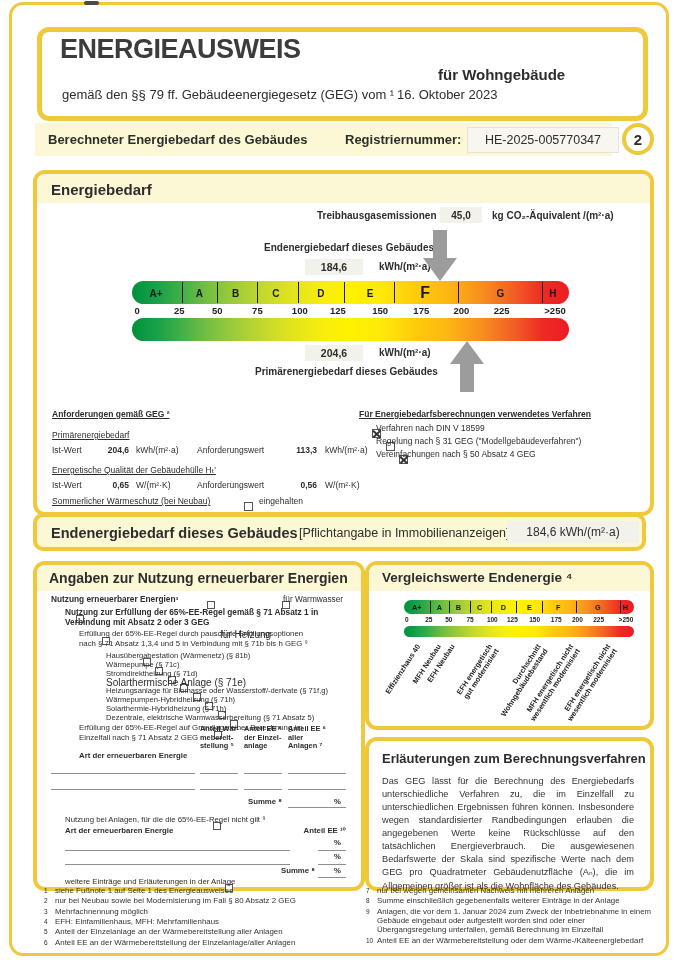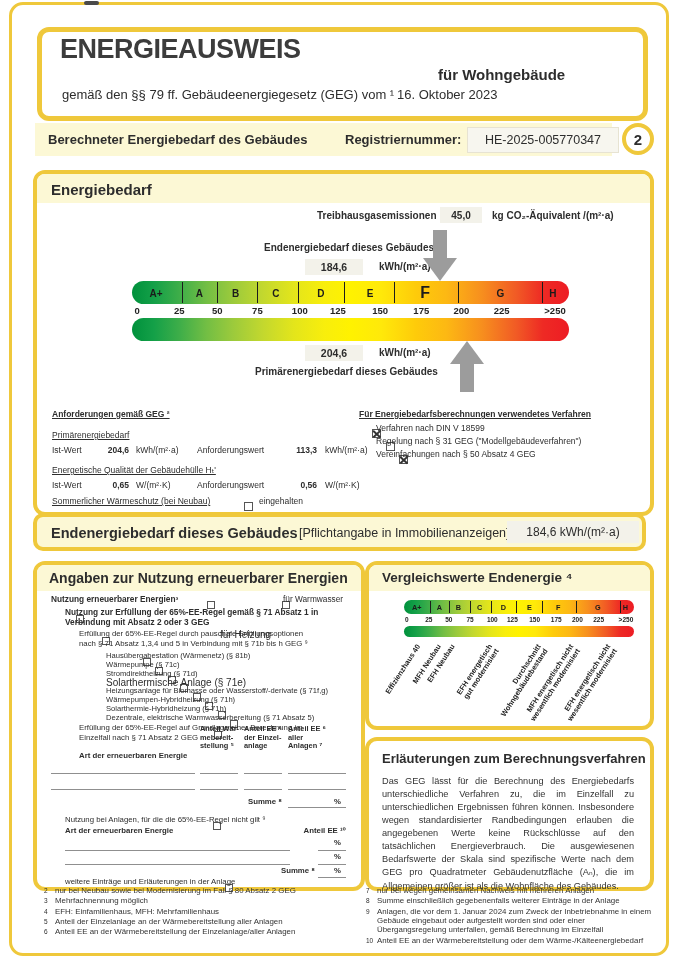--- a/index.html
+++ b/index.html
@@ -314,20 +314,24 @@
       </div>
   </div>
 
   <div class="abs box" style="left:365px;top:737px;width:281px;height:146px;">
     <div class="abs b" style="left:13px;top:10px;font-size:13px;">Erläuterungen zum Berechnungsverfahren</div>
     <div class="abs" style="left:13px;top:34px;width:252px;font-size:9.2px;line-height:1.42;text-align:justify;color:#333;">Das GEG lässt für die Berechnung des Energiebedarfs unterschiedliche Verfahren zu, die im Einzelfall zu unterschiedlichen Ergebnissen führen können. Insbesondere wegen standardisierter Randbedingungen erlauben die angegebenen Werte keine Rückschlüsse auf den tatsächlichen Energieverbrauch. Die ausgewiesenen Bedarfswerte der Skala sind spezifische Werte nach dem GEG pro Quadratmeter Gebäudenutzfläche (Aₙ), die im Allgemeinen größer ist als die Wohnfläche des Gebäudes.</div>
   </div>
 
   <div class="abs" style="left:44px;top:886px;width:300px;">
     <div class="fnrow">
+        <span class="n">1</span>
+        <span class="t">siehe Fußnote 1 auf Seite 1 des Energieausweises</span>
+      </div>
+    <div class="fnrow">
         <span class="n">2</span>
         <span class="t">nur bei Neubau sowie bei Modernisierung im Fall § 80 Absatz 2 GEG</span>
       </div>
     <div class="fnrow">
         <span class="n">3</span>
         <span class="t">Mehrfachnennung möglich</span>
       </div>
     <div class="fnrow">
         <span class="n">4</span>
         <span class="t">EFH: Einfamilienhaus, MFH: Mehrfamilienhaus</span>

